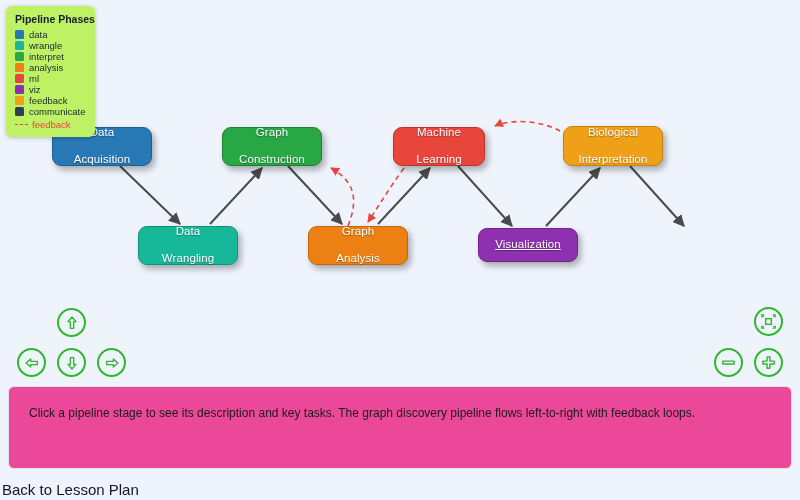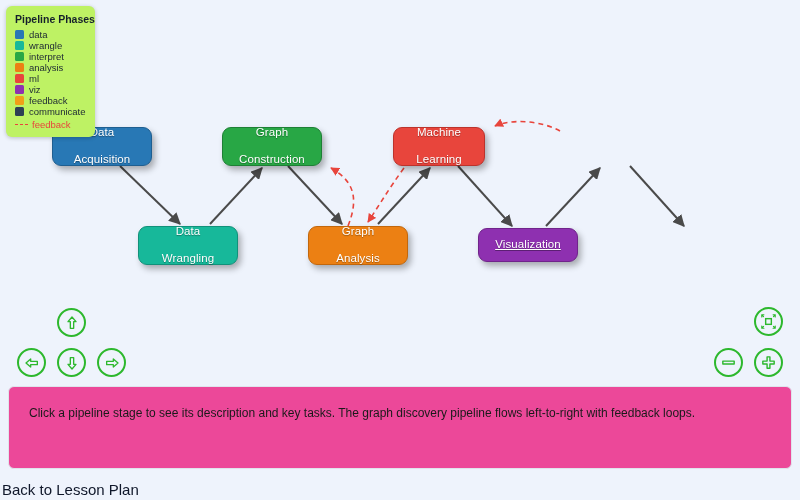--- a/index.html
+++ b/index.html
@@ -221,20 +221,23 @@
     <div class="node n-ml" style="left:393px; top:127px; width:92px; height:39px;">
       <span><span>Machine</span><br><span>Learning</span></span>
     </div>
 
     <div class="node n-viz" style="left:478px; top:228px; width:100px; height:34px;text-decoration:underline;">
       <span>
           <span>Visualization</span>
         </span>
     </div>
 
+    <div class="node n-interpret" style="left:563px; top:126px; width:100px; height:40px;">
+      <span><span>Biological</span><br><span>Interpretation</span></span>
+    </div>
 
 
     <div id="legend">
       <div class="legend-title">Pipeline Phases</div>
 
       <div class="legend-row">
         <span class="legend-swatch" style="background:#2878b5"></span>
         <span class="legend-label">data</span>
       </div>
       <div class="legend-row">

